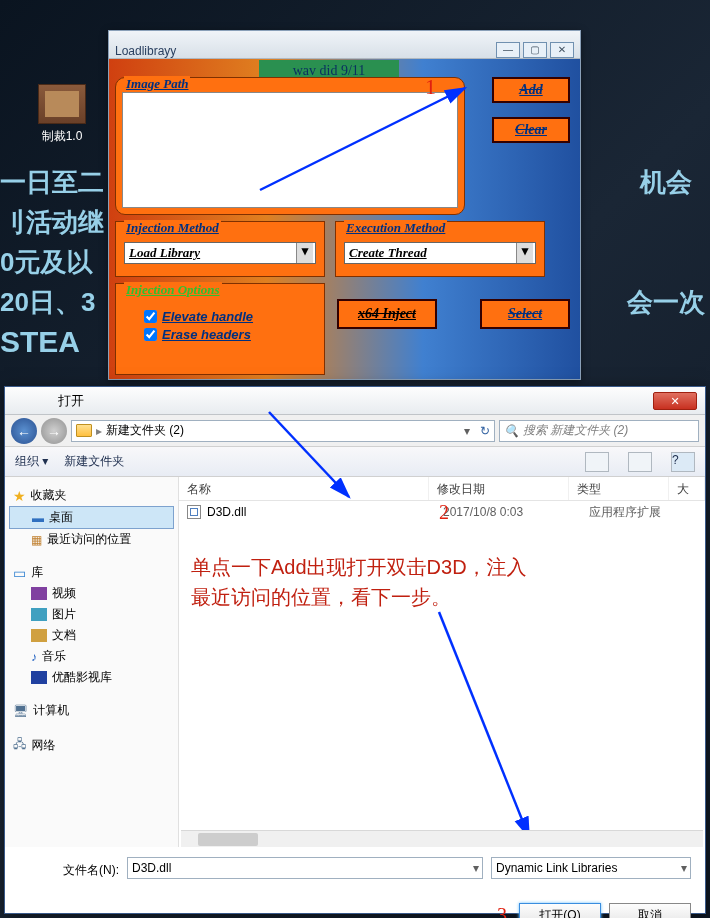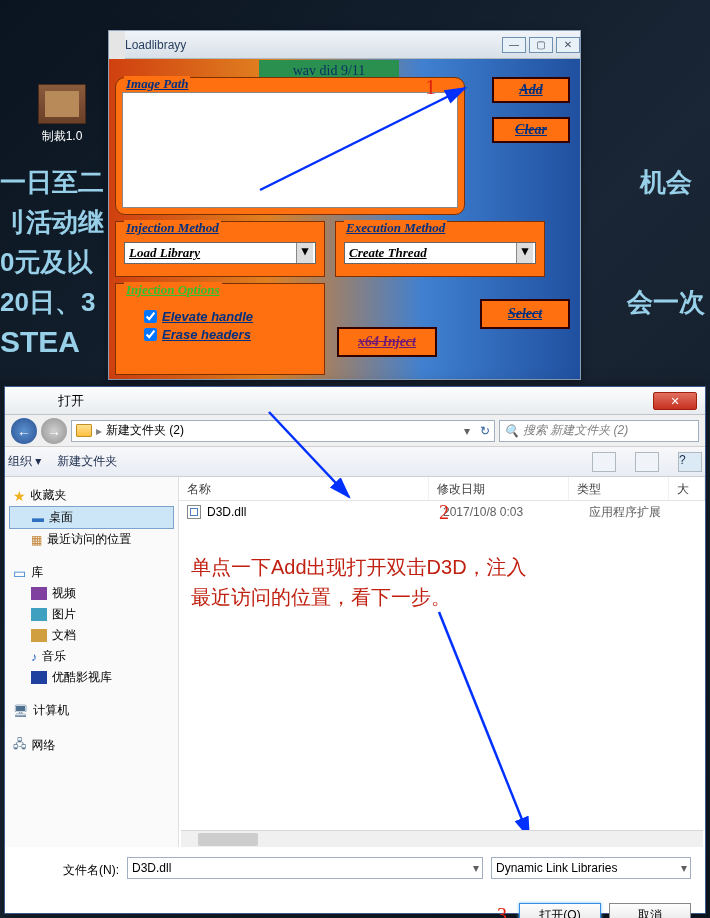--- a/index.html
+++ b/index.html
@@ -8,21 +8,21 @@
 .bg-text.l1 { top: 165px; } .bg-text.l2 { top: 205px; } .bg-text.l3 { top: 245px; } .bg-text.l4 { top: 285px; } .bg-text.l5 { top: 325px; font-size: 30px; }
 .bg-text.r1 { left: auto; right: 18px; top: 165px; } .bg-text.r2 { left: auto; right: 5px; top: 285px; }
 
 
 .desk-icon { position: absolute; left: 38px; top: 84px; text-align: center; color: #fff; font-size: 12px; }
 .desk-icon .cube { width: 48px; height: 40px; background: linear-gradient(#8a5a3b, #6a4028); border: 1px solid #4a2a18; margin: 0 auto 4px; position: relative; }
 .desk-icon .cube::before { content: ""; position: absolute; left: 6px; right: 6px; top: 6px; bottom: 6px; background: #b88a5a; }
 
 
 .win1 { position: absolute; left: 108px; top: 30px; width: 473px; height: 350px; background: #e5e5e5; border: 1px solid #8aa0b8; box-shadow: 0 2px 8px rgba(0,0,0,.4); }
-.titlebar { height: 28px; background: linear-gradient(#f0f4f8, #d8e0e8); border-bottom: 1px solid #b0b8c0; display: flex; align-items: center; padding: 0 0; margin-left: 16px; }
+.titlebar { height: 28px; background: linear-gradient(#f0f4f8, #d8e0e8); border-bottom: 1px solid #b0b8c0; display: flex; align-items: flex-end; padding: 0 6px; }
 .titlebar .title { font-size: 12px; color: #2a4060; flex: 1; }
 .winbtn { width: 24px; height: 16px; border: 1px solid #7090b0; background: #e8f0f8; margin-left: 3px; font-size: 10px; text-align: center; line-height: 14px; color: #405060; }
 .client { position: relative; height: calc(100% - 28px); background: linear-gradient(90deg, #d04010, #e08020, #4080d0, #2050a0); padding: 2px; }
 .banner { position: absolute; left: 150px; top: 1px; width: 140px; height: 22px; background: #2a9050; color: #0a3060; font-family: "Comic Sans MS", cursive; font-size: 14px; text-align: center; line-height: 22px; }
 
 .grp { position: absolute; border: 1px solid #803000; background: #ff7010; }
 .grp .lbl { position: absolute; left: 8px; top: -2px; font-family: "Monotype Corsiva", cursive; font-style: italic; font-weight: bold; font-size: 13px; color: #003080; text-decoration: underline; background: #ff7010; padding: 0 2px; }
 .list { background: #fff; border: 1px solid #888; }
 .btn { border: 2px solid #300; background: #ff7010; font-family: "Monotype Corsiva", cursive; font-style: italic; font-weight: bold; text-decoration: underline line-through; color: #003080; text-align: center; display: flex; align-items: center; justify-content: center; font-size: 14px; }
 .combo { background: #fff; border: 1px solid #666; font-family: "Monotype Corsiva", cursive; font-style: italic; font-weight: bold; text-decoration: underline; font-size: 13px; padding: 2px 4px; position: relative; }
@@ -37,21 +37,21 @@
 .win2 { position: absolute; left: 4px; top: 386px; width: 702px; height: 528px; background: #fff; border: 1px solid #3a5a8a; box-shadow: 0 3px 15px rgba(0,0,0,.5); }
 .win2 .titlebar2 { height: 28px; background: linear-gradient(#fdfdfd, #e8ecf0); border-bottom: 1px solid #c0c4c8; display: flex; align-items: center; padding: 0 8px; font-size: 13px; }
 .titlebar2 .t2title { flex: 1; margin-left: 45px; }
 .closebtn { width: 44px; height: 18px; background: linear-gradient(#e07060, #c83020); border: 1px solid #a02010; border-radius: 2px; color: #fff; text-align: center; font-size: 11px; line-height: 16px; }
 .navrow { height: 32px; background: #f0f0f0; border-bottom: 1px solid #d0d0d0; display: flex; align-items: center; padding: 0 6px; gap: 4px; }
 .navcircle { width: 26px; height: 26px; border-radius: 50%; background: radial-gradient(#5a90d0, #2a5090); color: #fff; text-align: center; line-height: 26px; font-size: 14px; }
 .navcircle.disabled { background: radial-gradient(#d0d0d0, #909090); }
 .addrbar { flex: 1; height: 22px; background: #fff; border: 1px solid #a0b0c0; display: flex; align-items: center; padding: 0 4px; font-size: 12px; gap: 4px; }
 .fldicon { width: 16px; height: 13px; background: linear-gradient(#ffe090, #ffc040); border: 1px solid #c09020; border-radius: 1px; display: inline-block; }
 .searchbox { width: 200px; height: 22px; background: #fff; border: 1px solid #a0b0c0; font-size: 12px; color: #808080; font-style: italic; padding: 0 4px; display: flex; align-items: center; gap: 4px; }
-.toolrow { height: 30px; background: linear-gradient(#f8f8fa, #e8ecf4); border-bottom: 1px solid #d0d0d0; display: flex; align-items: center; padding: 0 3px; gap: 16px; font-size: 12px; color: #203050; }
+.toolrow { height: 30px; background: linear-gradient(#f8f8fa, #e8ecf4); border-bottom: 1px solid #d0d0d0; display: flex; align-items: center; padding: 0 10px; gap: 16px; font-size: 12px; color: #203050; }
 .toolrow .sp { flex: 1; }
 .viewbtn { width: 24px; height: 20px; border: 1px solid #b0b8c0; background: #f0f4f8; margin-left: 3px; }
 .mainarea { display: flex; height: 370px; }
 .sidebar { width: 174px; background: #fafafa; border-right: 1px solid #e0e0e0; padding: 8px 4px; font-size: 12px; overflow: hidden; }
 .sbgroup { margin-bottom: 12px; }
 .sbhead { display: flex; align-items: center; gap: 5px; padding: 2px 4px; }
 .sbitem { display: flex; align-items: center; gap: 5px; padding: 2px 4px 2px 22px; }
 .sbitem.sel { background: #cde6f7; border: 1px solid #7da2ce; }
 .star { color: #f0b020; font-size: 14px; } .libico { color: #3080d0; font-size: 14px; }
 .ficon { width: 16px; height: 13px; display: inline-block; }
@@ -126,21 +126,21 @@
             <input type="checkbox" checked="" style="">
             <span>Elevate handle</span>
           </label>
         <label class="chk">
             <input type="checkbox" checked="" style="">
             <span>Erase headers</span>
           </label>
       </div>
     </div>
 
-    <div class="btn" style="position:absolute; left:228px; top:240px; width:100px; height:30px; color:#701a75;margin-top:28px;">x64 Inject</div>
+    <div class="btn" style="position:absolute; left:228px; top:240px; width:100px; height:30px; color:#000000;">x64 Inject</div>
     <div class="btn" style="position:absolute; right:10px; top:240px; width:90px; height:30px;">Select</div>
   </div>
 </div>
 
 <div class="anno1">1</div>
 <svg class="arrow" style="left:250px; top:80px; width:230px; height:120px;">
   <defs>
       <marker id="ah1" markerWidth="10" markerHeight="10" refX="8" refY="3" orient="auto">
         <path d="M0,0 L0,6 L9,3 z" fill="#0030ff"></path>
       </marker>

